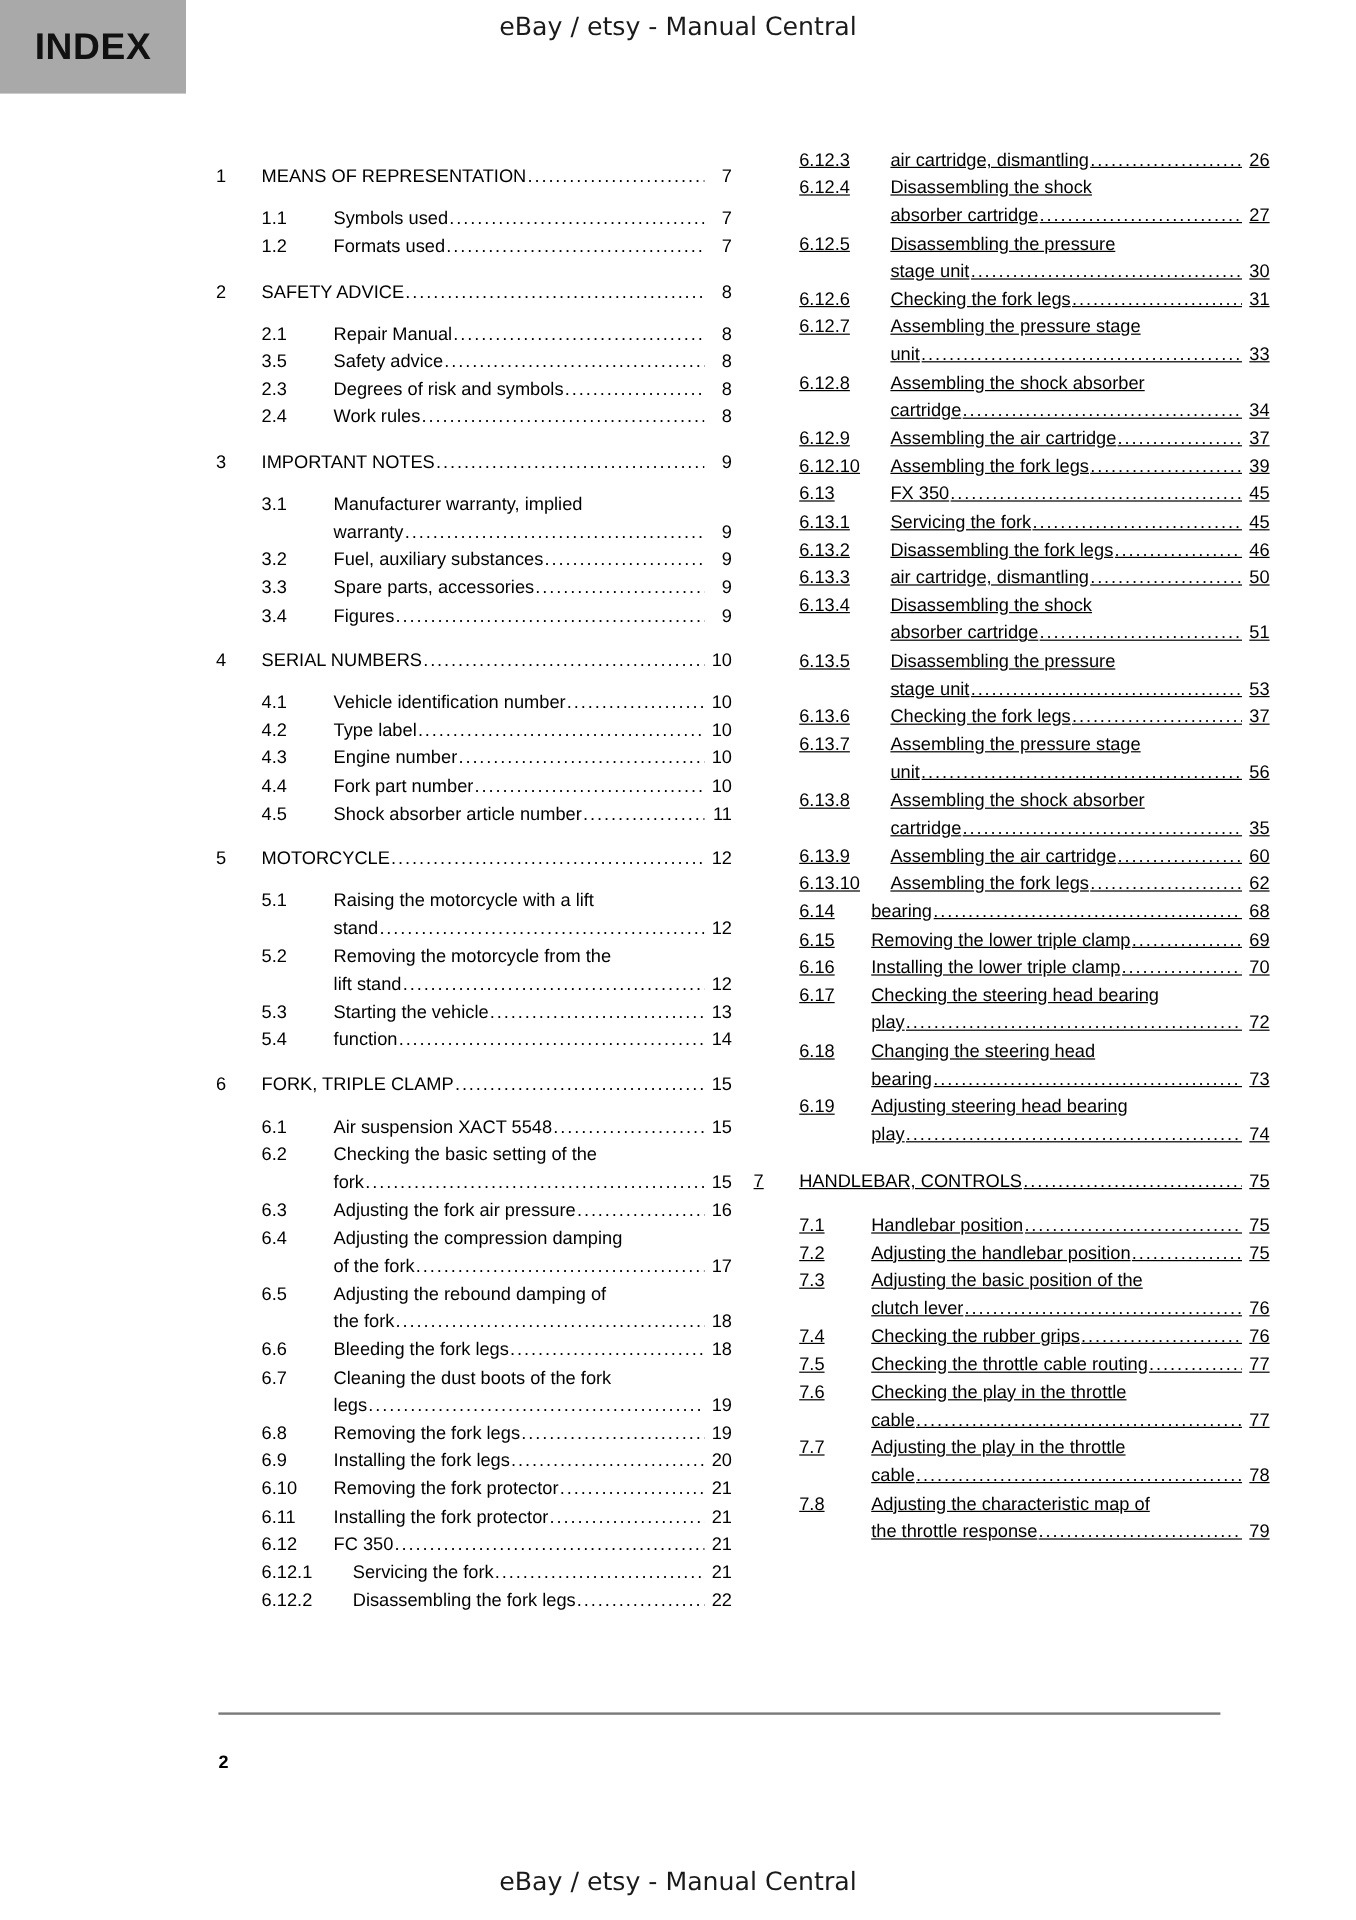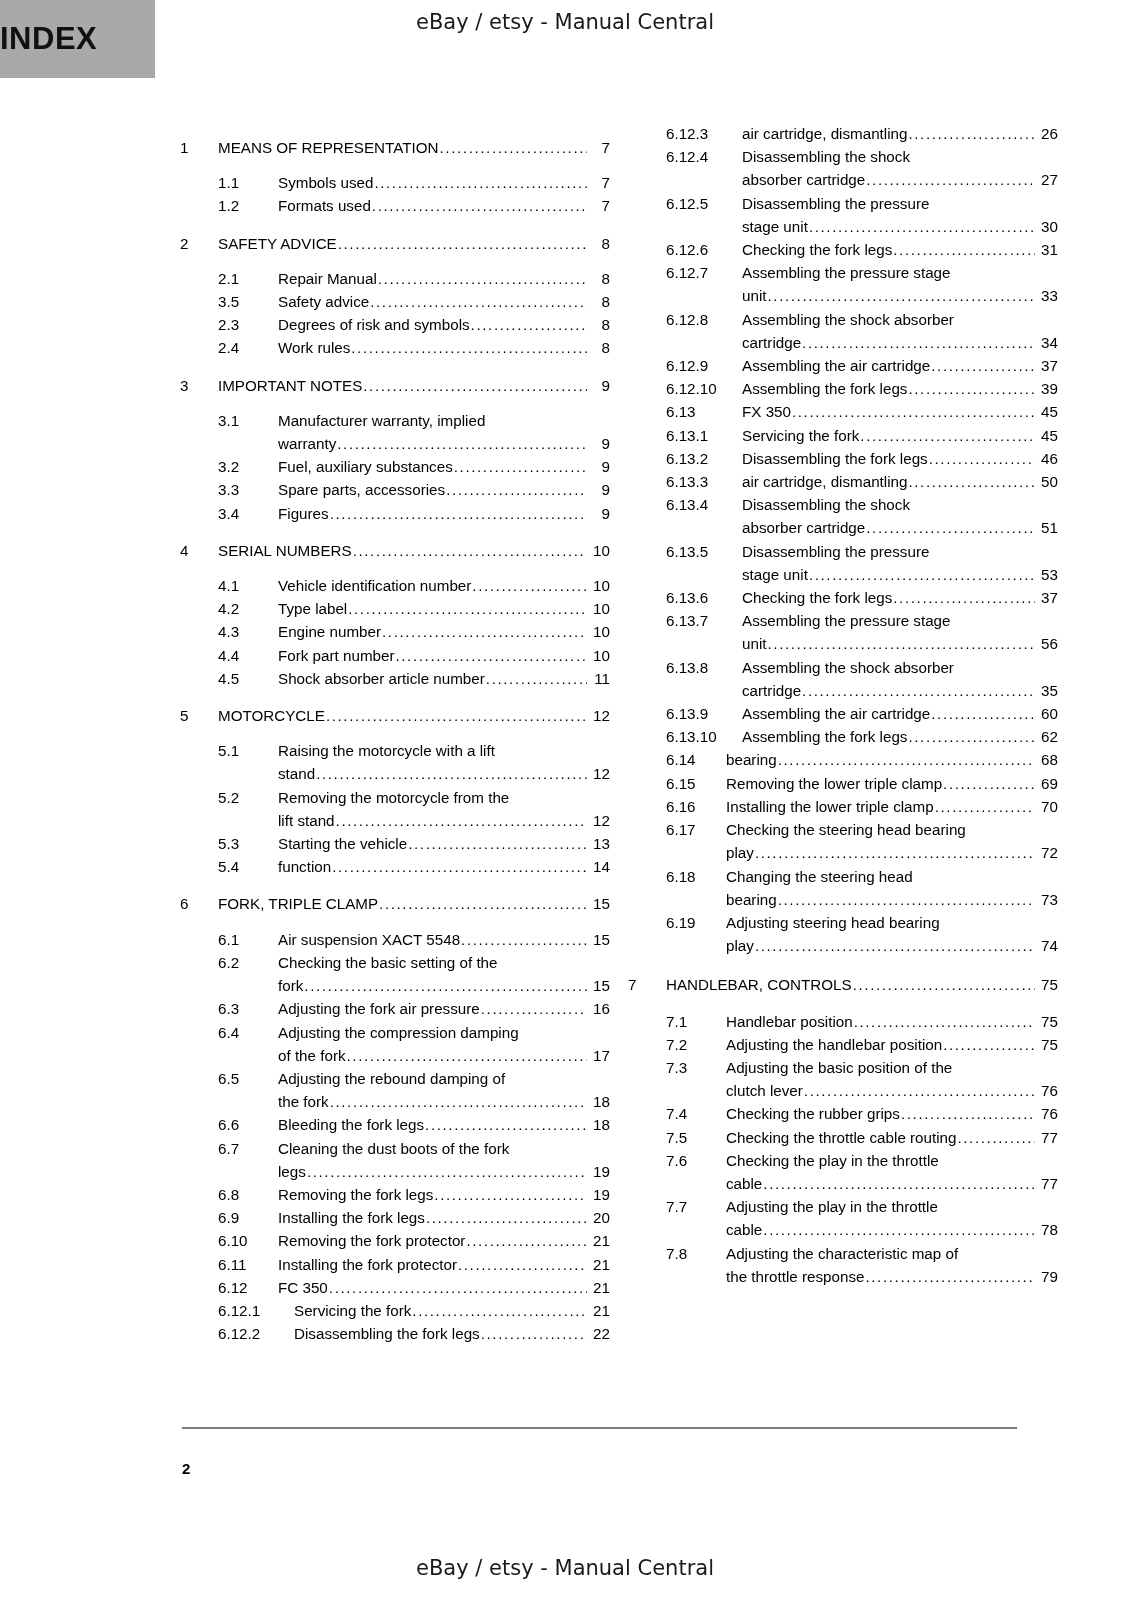--- a/index.html
+++ b/index.html
@@ -19,20 +19,21 @@
   
   .index-tab {
     position: absolute;
     left: 0;
     top: 0;
     width: 155px;
     height: 78px;
     background: #a9a9a9;
     display: flex;
     align-items: center;
+    justify-content: center;
   }
   .index-tab-label {
     font-size: 31px;
     font-weight: bold;
     letter-spacing: 0.5px;
     color: #111111;
   }
   .watermark-top {
     position: absolute;
     left: 0;
@@ -61,21 +62,21 @@
     top: 122px;
     width: 1130px;
     display: flex;
     gap: 0px;
   }
   .col {
     width: 430px;
     position: relative;
   }
   .col-left  { margin-left: 180px; }
-  .col-right { margin-left: 18px; }
+  .col-right { margin-left: 18px; text-decoration: underline; }
 
   .entry {
     display: flex;
     align-items: flex-start;
     font-size: 15.2px;
     line-height: 23.2px;
     color: #000;
   }
   .entry.lvl1 { margin-top: 14px; margin-bottom: 12px; }
   .entry.lvl2 { margin-top: 0; }

